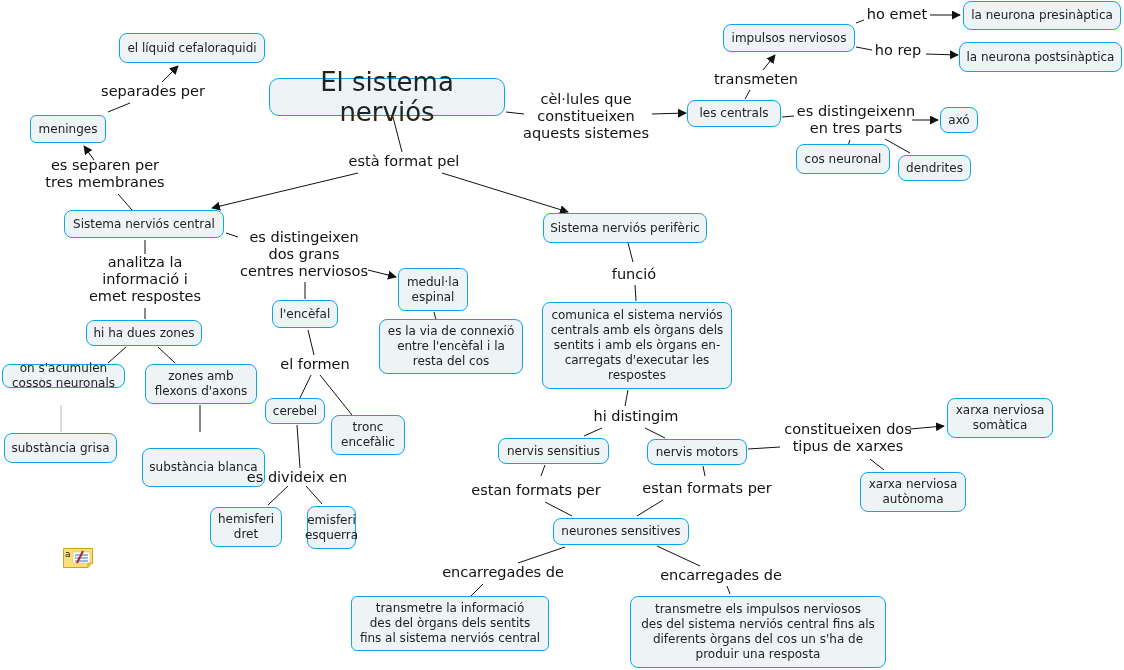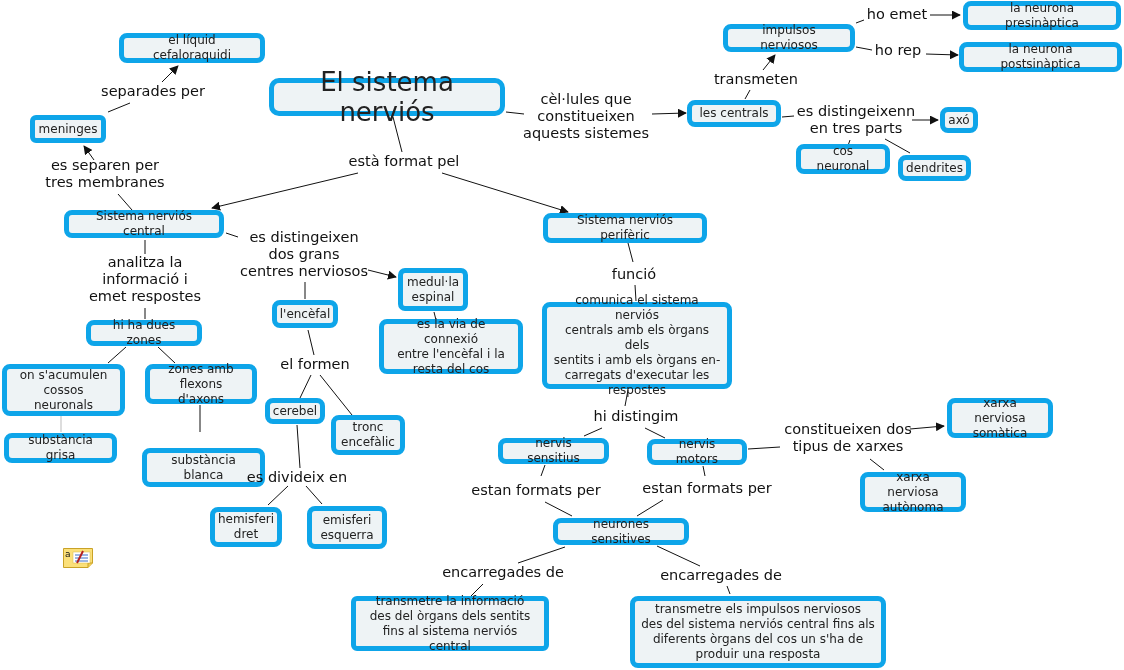--- a/index.html
+++ b/index.html
@@ -1,18 +1,18 @@
 <!DOCTYPE html>
 <html><head>
 <meta charset="utf-8">
 <style>
   html, body { margin:0; padding:0; background:#ffffff; }
   body { width:1124px; height:670px; position:relative; overflow:hidden; font-family:"DejaVu Sans", "Liberation Sans", sans-serif; color:#1a1a1a; }
   #edges { position:absolute; left:0; top:0; width:1124px; height:670px; }
-  .node { position:absolute; box-sizing:border-box; background:#eef3f5; border:5px solid #0ea5e9; border-radius:8px; font-size:12px; line-height:15px; text-align:center; display:flex; align-items:center; justify-content:center; white-space:pre-line; padding:2px 6px; color:#222; }
+  .node { position:absolute; box-sizing:border-box; background:#eef3f5; border:1px solid #0ea5e9; border-radius:8px; font-size:12px; line-height:15px; text-align:center; display:flex; align-items:center; justify-content:center; white-space:pre-line; padding:2px 6px; color:#222; }
   .title { font-size:26px; line-height:30px; border-radius:10px; padding:0 8px; }
   .link { position:absolute; font-size:14.5px; line-height:17px; text-align:center; white-space:pre-line; background:transparent; color:#111; }
   .note-icon { position:absolute; left:63px; top:548px; width:30px; height:20px; }
 </style>
 </head>
 <body>
 
 <svg id="edges" xmlns="http://www.w3.org/2000/svg">
   <defs>
     <marker id="arr" viewBox="0 0 10 10" refX="9" refY="5" markerWidth="9" markerHeight="9" orient="auto">
@@ -96,38 +96,38 @@
 <div class="node" style="left:64px;top:210px;width:160px;height:28px;">Sistema nerviós central</div>
 <div class="node" style="left:543px;top:213px;width:164px;height:30px;">Sistema nerviós perifèric</div>
 <div class="node" style="left:687px;top:100px;width:94px;height:27px;">les centrals</div>
 <div class="node" style="left:723px;top:24px;width:132px;height:28px;">impulsos nerviosos</div>
 <div class="node" style="left:963px;top:1px;width:158px;height:29px;">la neurona presinàptica</div>
 <div class="node" style="left:959px;top:42px;width:163px;height:30px;">la neurona postsinàptica</div>
 <div class="node" style="left:940px;top:107px;width:38px;height:26px;">axó</div>
 <div class="node" style="left:796px;top:144px;width:94px;height:30px;">cos neuronal</div>
 <div class="node" style="left:898px;top:155px;width:73px;height:26px;">dendrites</div>
 <div class="node" style="left:86px;top:320px;width:116px;height:26px;">hi ha dues zones</div>
-<div class="node" style="left:2px;top:364px;width:123px;height:52px;">on s'acumulen
+<div class="node" style="left:2px;top:364px;width:123px;height:24px;">on s'acumulen
 cossos neuronals</div>
 <div class="node" style="left:145px;top:364px;width:112px;height:40px;">zones amb
 flexons d'axons</div>
 <div class="node" style="left:4px;top:433px;width:113px;height:30px;">substància grisa</div>
 <div class="node" style="left:142px;top:448px;width:123px;height:39px;">substància blanca</div>
 <div class="node" style="left:272px;top:300px;width:66px;height:28px;">l'encèfal</div>
 <div class="node" style="left:398px;top:268px;width:70px;height:43px;border-radius:7px;">medul·la
 espinal</div>
 <div class="node" style="left:379px;top:319px;width:144px;height:55px;">es la via de connexió
 entre l'encèfal i la
 resta del cos</div>
 <div class="node" style="left:265px;top:398px;width:60px;height:26px;">cerebel</div>
 <div class="node" style="left:331px;top:415px;width:74px;height:40px;">tronc
 encefàlic</div>
 <div class="node" style="left:210px;top:507px;width:72px;height:40px;">hemisferi
 dret</div>
-<div class="node" style="left:307px;top:506px;width:80px;height:43px;">emisferi
+<div class="node" style="left:307px;top:506px;width:49px;height:43px;">emisferi
 esquerra</div>
 <div class="node" style="left:542px;top:302px;width:190px;height:87px;">comunica el sistema nerviós
 centrals amb els òrgans dels
 sentits i amb els òrgans en-
 carregats d'executar les
 respostes</div>
 <div class="node" style="left:498px;top:438px;width:111px;height:26px;">nervis sensitius</div>
 <div class="node" style="left:647px;top:439px;width:100px;height:26px;">nervis motors</div>
 <div class="node" style="left:947px;top:398px;width:106px;height:40px;">xarxa nerviosa
 somàtica</div>

